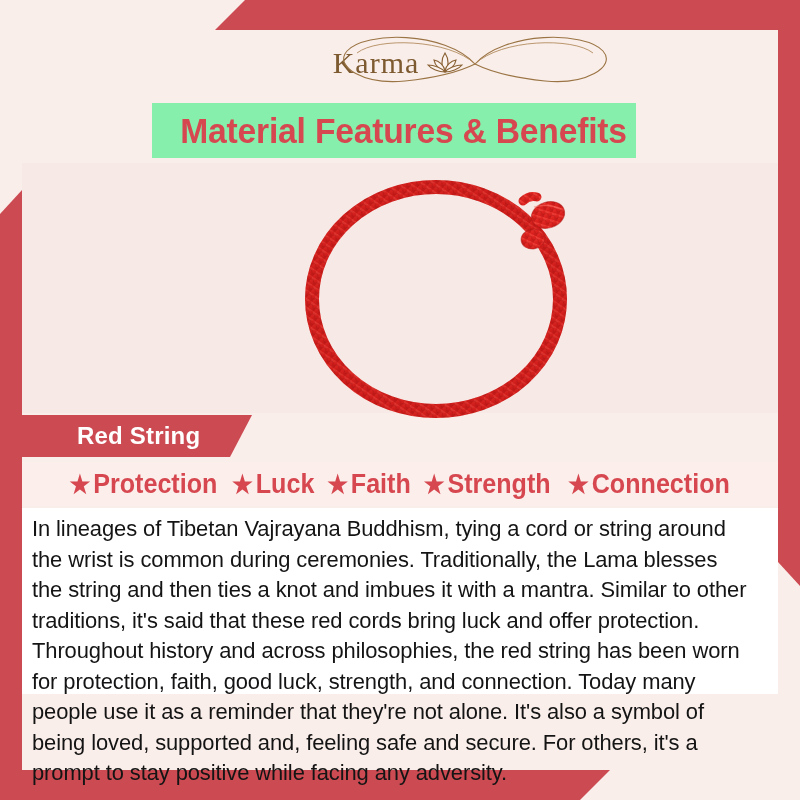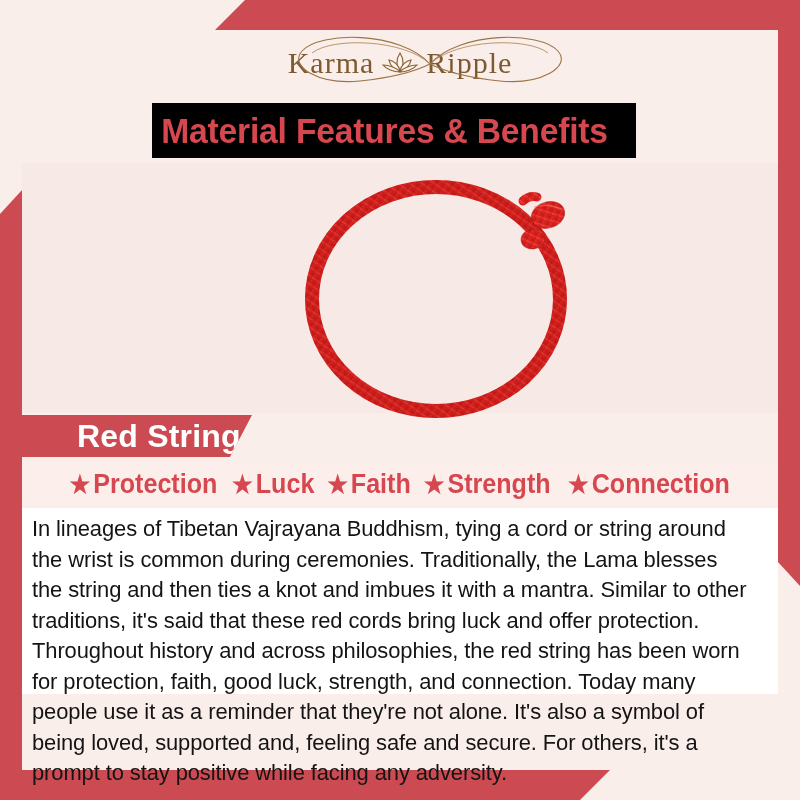--- a/index.html
+++ b/index.html
@@ -62,22 +62,22 @@
     color:#7d5a30;
     line-height:1;
   }
   .logo-mark { width:44px; height:44px; display:block; }
   .logo-swoosh { position:absolute; left:-8px; top:-12px; width:300px; height:70px; pointer-events:none; }
 
   
   .title-banner {
     position:absolute;
     left:152px; top:103px; width:484px; height:55px;
-    background:#000000;
-    display:flex; align-items:center; justify-content:flex-start;
+    background:#86efac;
+    display:flex; align-items:center; justify-content:flex-end;
   }
   .title-text {
     font-family:"Liberation Sans Narrow","Liberation Sans", sans-serif;
     font-weight:bold;
     font-size:35px;
     color:#d6474f;
     letter-spacing:-0.2px;
     transform:scaleX(0.96);
     white-space:nowrap;
   }
@@ -93,21 +93,21 @@
   
   .rs-banner {
     position:absolute;
     left:22px; top:415px; width:230px; height:42px;
     background:#cc4a52;
     clip-path: polygon(0 0, 100% 0, calc(100% - 22px) 100%, 0 100%);
     display:flex; align-items:center;
   }
   .rs-label {
     color:#ffffff;
-    font-size:32px; font-weight:bold;
+    font-size:24px; font-weight:bold;
     padding-left:55px;
     letter-spacing:0.2px;
     white-space:nowrap;
   }
 
   
   .features {
     position:absolute;
     left:22px; top:462px; width:756px; height:44px;
     background:#fbeeeb;
@@ -165,21 +165,20 @@
       <span class="logo-word">Karma</span>
       <svg class="logo-mark" viewBox="0 0 44 44">
         <g stroke="#8a6235" stroke-width="1.2" fill="#fdf3ee">
           <path d="M22 12 C26 18, 26 26, 22 30 C18 26, 18 18, 22 12 Z"></path>
           <path d="M22 30 C17 29, 12 25, 11 19 C16 20, 21 24, 22 30 Z"></path>
           <path d="M22 30 C27 29, 32 25, 33 19 C28 20, 23 24, 22 30 Z"></path>
           <path d="M22 31 C16 31, 8 28, 5 24 C11 24, 19 27, 22 31 Z"></path>
           <path d="M22 31 C28 31, 36 28, 39 24 C33 24, 25 27, 22 31 Z"></path>
         </g>
       </svg>
-      <span class="logo-word">Ripple</span>
     </div>
   </div>
 
   <div class="title-banner">
     <div class="title-text">Material Features &amp; Benefits</div>
   </div>
 
   <div class="hero">
     <svg class="bracelet" viewBox="0 0 320 250">
       <defs>

